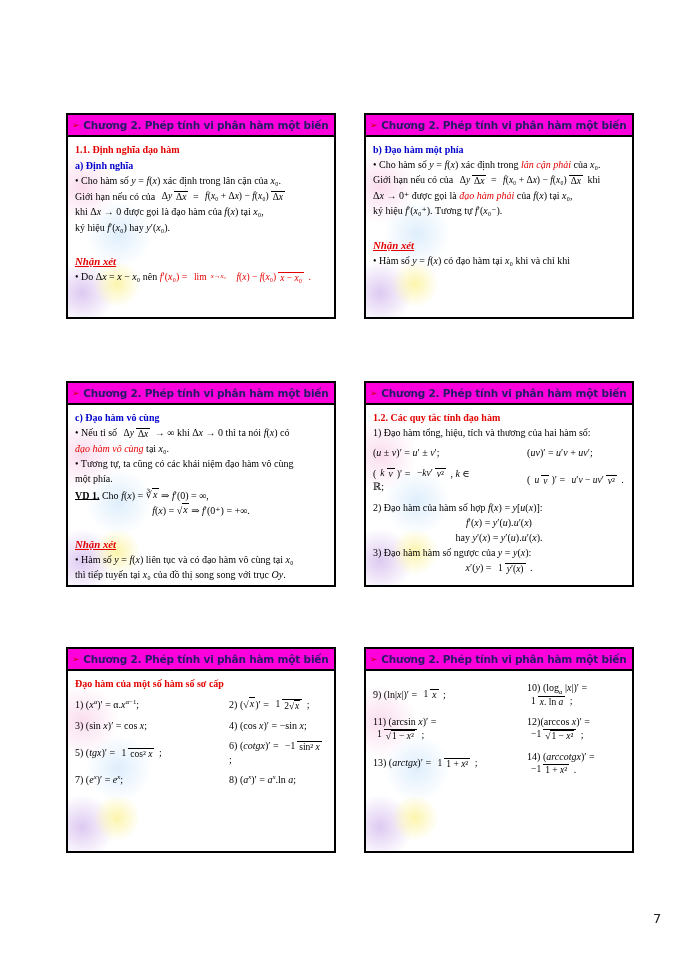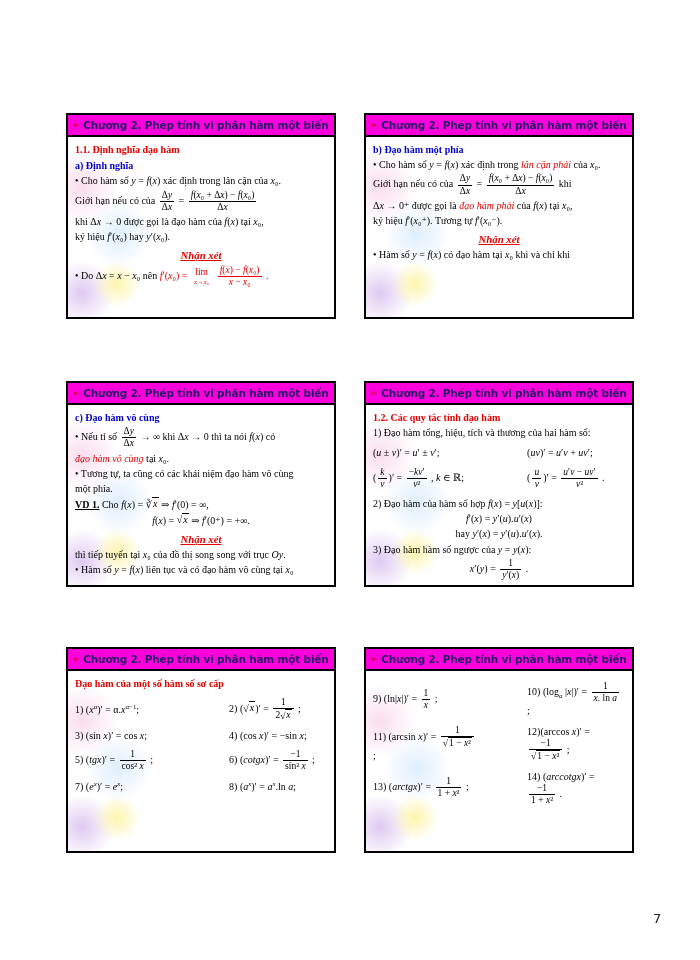--- a/index.html
+++ b/index.html
@@ -44,33 +44,33 @@
   .d3{width:72px;height:72px;left:-22px;top:36px;
       background:radial-gradient(circle,rgba(247,203,229,.65),rgba(247,203,229,0) 72%);}
   .d4{width:66px;height:66px;left:18px;top:86px;
       background:radial-gradient(circle,rgba(205,229,250,.65),rgba(205,229,250,0) 72%);}
 
   
   .line{margin:2px 0;}
   .h-red{color:var(--acc-red,#e30000);font-weight:bold;font-size:10px;margin:3px 0 2px 0;}
   .h-blue{color:var(--acc-blue,#0000cc);font-weight:bold;font-size:10px;margin:3px 0 2px 0;}
   .h-note{color:var(--acc-red,#e30000);font-weight:bold;font-style:italic;
-          text-decoration:underline;font-size:10.8px;margin:5px 0 2px 0;text-align:center;}
+          text-decoration:underline;font-size:10.8px;margin:20px 0 2px 0;}
   .center{text-align:center;}
   .cols{display:flex;align-items:center;margin:7px 0;gap:48px;}
   .cols .cell{width:52%;}
   .cols .cell + .cell{width:48%;}
 
   .it{font-style:italic;}
   .red{color:var(--acc-red,#e30000);}
   .bu{font-weight:bold;text-decoration:underline;}
 
   
   .frac,.stack{
-    display:inline-flex;flex-direction:column;vertical-align:middle;
+    display:inline-flex;flex-direction:row;vertical-align:middle;
     text-align:center;margin:0 2px;
   }
   .fr-top,.fr-bot{display:block;padding:0 2px;line-height:1.18;font-size:0.95em;}
   .fr-bot.bar{border-top:1px solid currentColor;}
   .stack .fr-bot{font-size:0.68em;line-height:1.05;}
   .msup{font-size:0.68em;vertical-align:super;line-height:0;}
   .msub{font-size:0.68em;vertical-align:sub;line-height:0;}
   .sqrt{display:inline-flex;align-items:stretch;white-space:nowrap;}
   .sqrt .rad{align-self:flex-end;line-height:1.05;}
   .sqrt .rc{border-top:1px solid currentColor;padding:0 1px;line-height:1.2;}
@@ -166,22 +166,22 @@
         <div class="line text">một phía.</div>
         <div class="line text"><span class="bu">VD 1.</span> Cho <span class="it">f</span>(<span class="it">x</span>) = <span class="sqrt">
             <span class="rad">∛</span>
             <span class="rc"><span class="it">x</span></span>
           </span> ⇒ <span class="it">f</span>′(0) = ∞,</div>
         <div class="line center"><span class="it">f</span>(<span class="it">x</span>) = <span class="sqrt">
             <span class="rad">√</span>
             <span class="rc"><span class="it">x</span></span>
           </span> ⇒ <span class="it">f</span>′(0⁺) = +∞.</div>
         <div class="line h-note">Nhận xét</div>
+        <div class="line text">• Hàm số <span class="it">y</span> = <span class="it">f</span>(<span class="it">x</span>) liên tục và có đạo hàm vô cùng tại <span class="it">x</span>₀</div>
         <div class="line text">thì tiếp tuyến tại <span class="it">x</span>₀ của đồ thị song song với trục <span class="it">Oy</span>.</div>
-        <div class="line text">• Hàm số <span class="it">y</span> = <span class="it">f</span>(<span class="it">x</span>) liên tục và có đạo hàm vô cùng tại <span class="it">x</span>₀</div>
       </div>
   </article>
 
   <article class="slide" id="s4">
     <div class="decor d1"></div>
     <div class="decor d2"></div>
     <div class="decor d3"></div>
     <div class="decor d4"></div>
     <header class="slide-header">
       <span class="arrow">➢</span>

